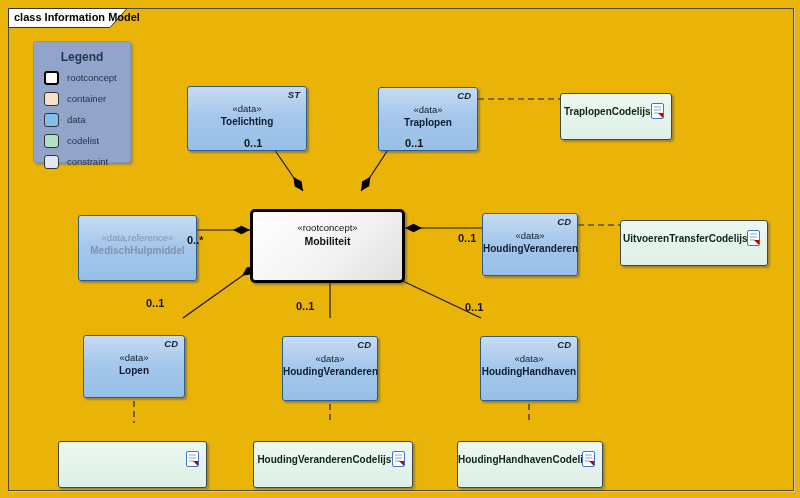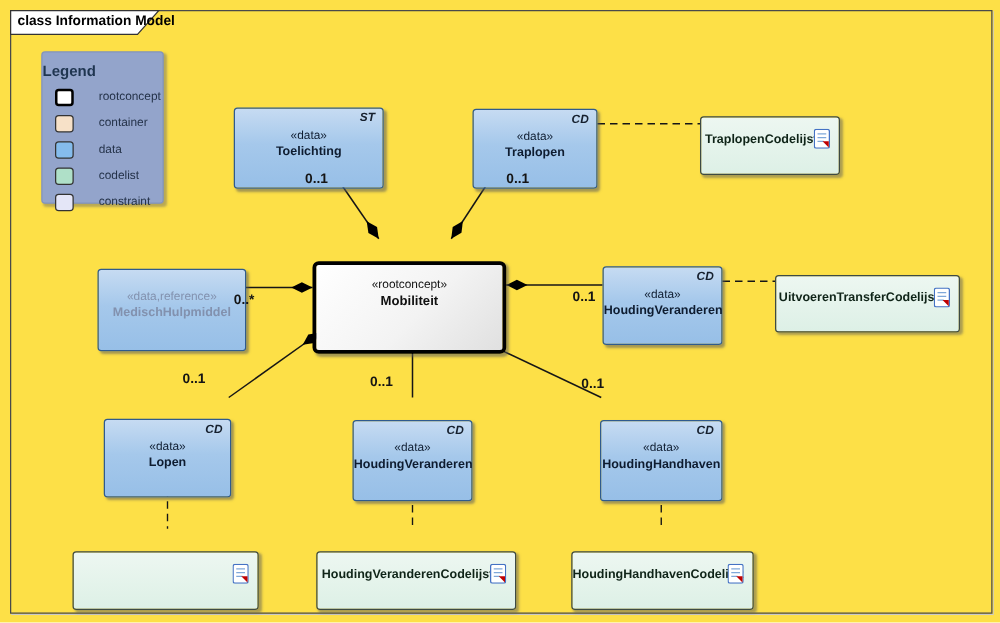--- a/index.html
+++ b/index.html
@@ -1,32 +1,32 @@
 <!DOCTYPE html>
 <html><head>
 <meta charset="utf-8">
 <style>
   html,body{margin:0;padding:0;background:#fff;}
   body{font-family:"Liberation Sans","DejaVu Sans",sans-serif;}
-  #canvas{position:relative;width:800px;height:498px;background:#fde047;overflow:hidden;}
+  #canvas{position:relative;width:800px;height:498px;background:#eab308;overflow:hidden;}
 
   
   .frame{position:absolute;left:8px;top:8px;width:784px;height:481px;
          border:1px solid #4a4a4a;box-shadow:1px 1px 0 #c9c9c9;background:transparent;}
   .frame-tab{position:absolute;left:8px;top:8px;width:122px;height:21px;}
   .frame-tab-text{position:absolute;left:14px;top:11px;font-size:11px;font-weight:bold;color:#000;white-space:nowrap;}
 
   
   .legend{position:absolute;left:33px;top:41px;width:96px;height:120px;background:#93A4CB;
           border:1px solid #8193bd;border-radius:3px;box-shadow:2px 2px 2px rgba(100,100,100,.45);}
-  .legend-title{text-align:left;margin-top:8px;font-size:12px;font-weight:bold;color:#1F3550;}
+  .legend-title{text-align:center;margin-top:8px;font-size:12px;font-weight:bold;color:#1F3550;}
   .legend-row{position:absolute;left:10px;height:15px;display:flex;align-items:center;}
   .legend-swatch{width:15px;height:14px;border:1px solid #333;border-radius:3px;box-sizing:border-box;flex:none;}
   .legend-swatch.thick{border:2px solid #000;}
-  .legend-label{margin-left:20px;font-size:9.5px;color:#243249;}
+  .legend-label{margin-left:8px;font-size:9.5px;color:#243249;}
 
   
   .node{position:absolute;box-sizing:border-box;border-radius:3px;z-index:2;margin-top:18px;}
   .node-data{background:linear-gradient(180deg,#C6DBF2 0%,#A5C8EB 45%,#97BFE7 100%);
              border:1px solid #2F5B8E;box-shadow:2px 2px 2px rgba(90,90,90,.55);
              text-align:center;color:#0e1c30;}
   .node-data .stereo{font-size:9.5px;line-height:12px;}
   .node-data .nname{font-size:10px;font-weight:bold;line-height:13px;}
   .node-tag{position:absolute;top:2px;right:6px;font-size:9.5px;font-style:italic;font-weight:600;color:#16202e;}
   .node-text-pad{padding-top:16px;}

